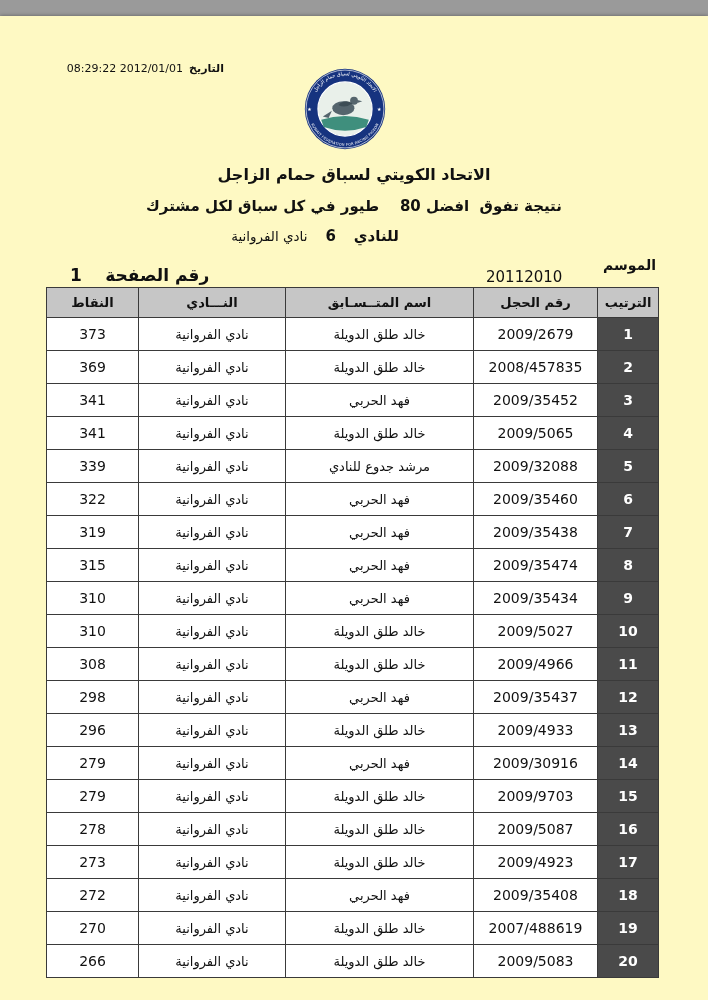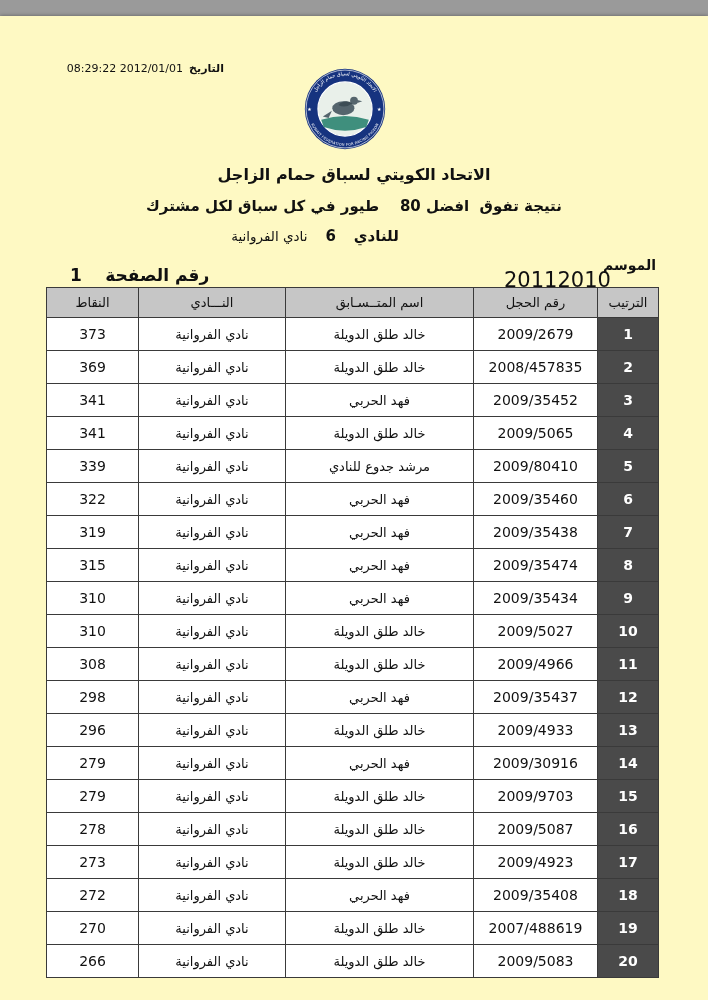--- a/index.html
+++ b/index.html
@@ -34,34 +34,34 @@
     direction:rtl;font-size:15px;font-weight:bold;white-space:pre;
   }
   .title3{
     position:absolute;left:0;top:211px;width:630px;
     display:flex;flex-direction:row;justify-content:center;align-items:baseline;
     direction:rtl;gap:18px;font-size:15px;
   }
   .title3 .club-name{font-size:13.5px;font-weight:normal;}
   
   .season-label{position:absolute;right:52px;top:241px;font-size:14px;font-weight:bold;direction:rtl;}
-  .season-value{position:absolute;left:504px;top:252px;font-size:21px;direction:ltr;}
+  .season-value{position:absolute;left:486px;top:252px;font-size:15px;direction:ltr;}
   .page-line{position:absolute;left:70px;top:249px;direction:rtl;font-size:17px;}
   .page-line .pv{margin-right:18px;}
   
   table.results{
     position:absolute;left:46px;top:271px;width:612px;
     border-collapse:collapse;table-layout:fixed;direction:rtl;
   }
   table.results th,table.results td{
     border:1px solid var(--border);text-align:center;vertical-align:middle;
     overflow:hidden;white-space:nowrap;
   }
   table.results thead th{
-    background:var(--header-bg);height:27px;font-size:13px;font-weight:normal;
+    background:var(--header-bg);height:27px;font-size:13px;font-weight:bold;
   }
   table.results td{height:30px;font-size:14px;background:#fff;}
   table.results td.rank{
     background:var(--rank-bg);color:#fff;font-weight:bold;font-size:14px;
   }
   table.results td.ring{direction:ltr;}
   table.results td.name,table.results td.club{font-size:13px;}
 </style>
 </head>
 <body>
@@ -160,21 +160,21 @@
   <tr>
     <td class="rank">4</td>
     <td class="ring">2009/5065</td>
     <td class="name">خالد طلق الدويلة</td>
     <td class="club">نادي الفروانية</td>
     <td class="points">341</td>
   </tr>
 
   <tr>
     <td class="rank">5</td>
-    <td class="ring">2009/80410</td>
+    <td class="ring">2009/32088</td>
     <td class="name">مرشد جدوع للنادي</td>
     <td class="club">نادي الفروانية</td>
     <td class="points">339</td>
   </tr>
 
   <tr>
     <td class="rank">6</td>
     <td class="ring">2009/35460</td>
     <td class="name">فهد الحربي</td>
     <td class="club">نادي الفروانية</td>

